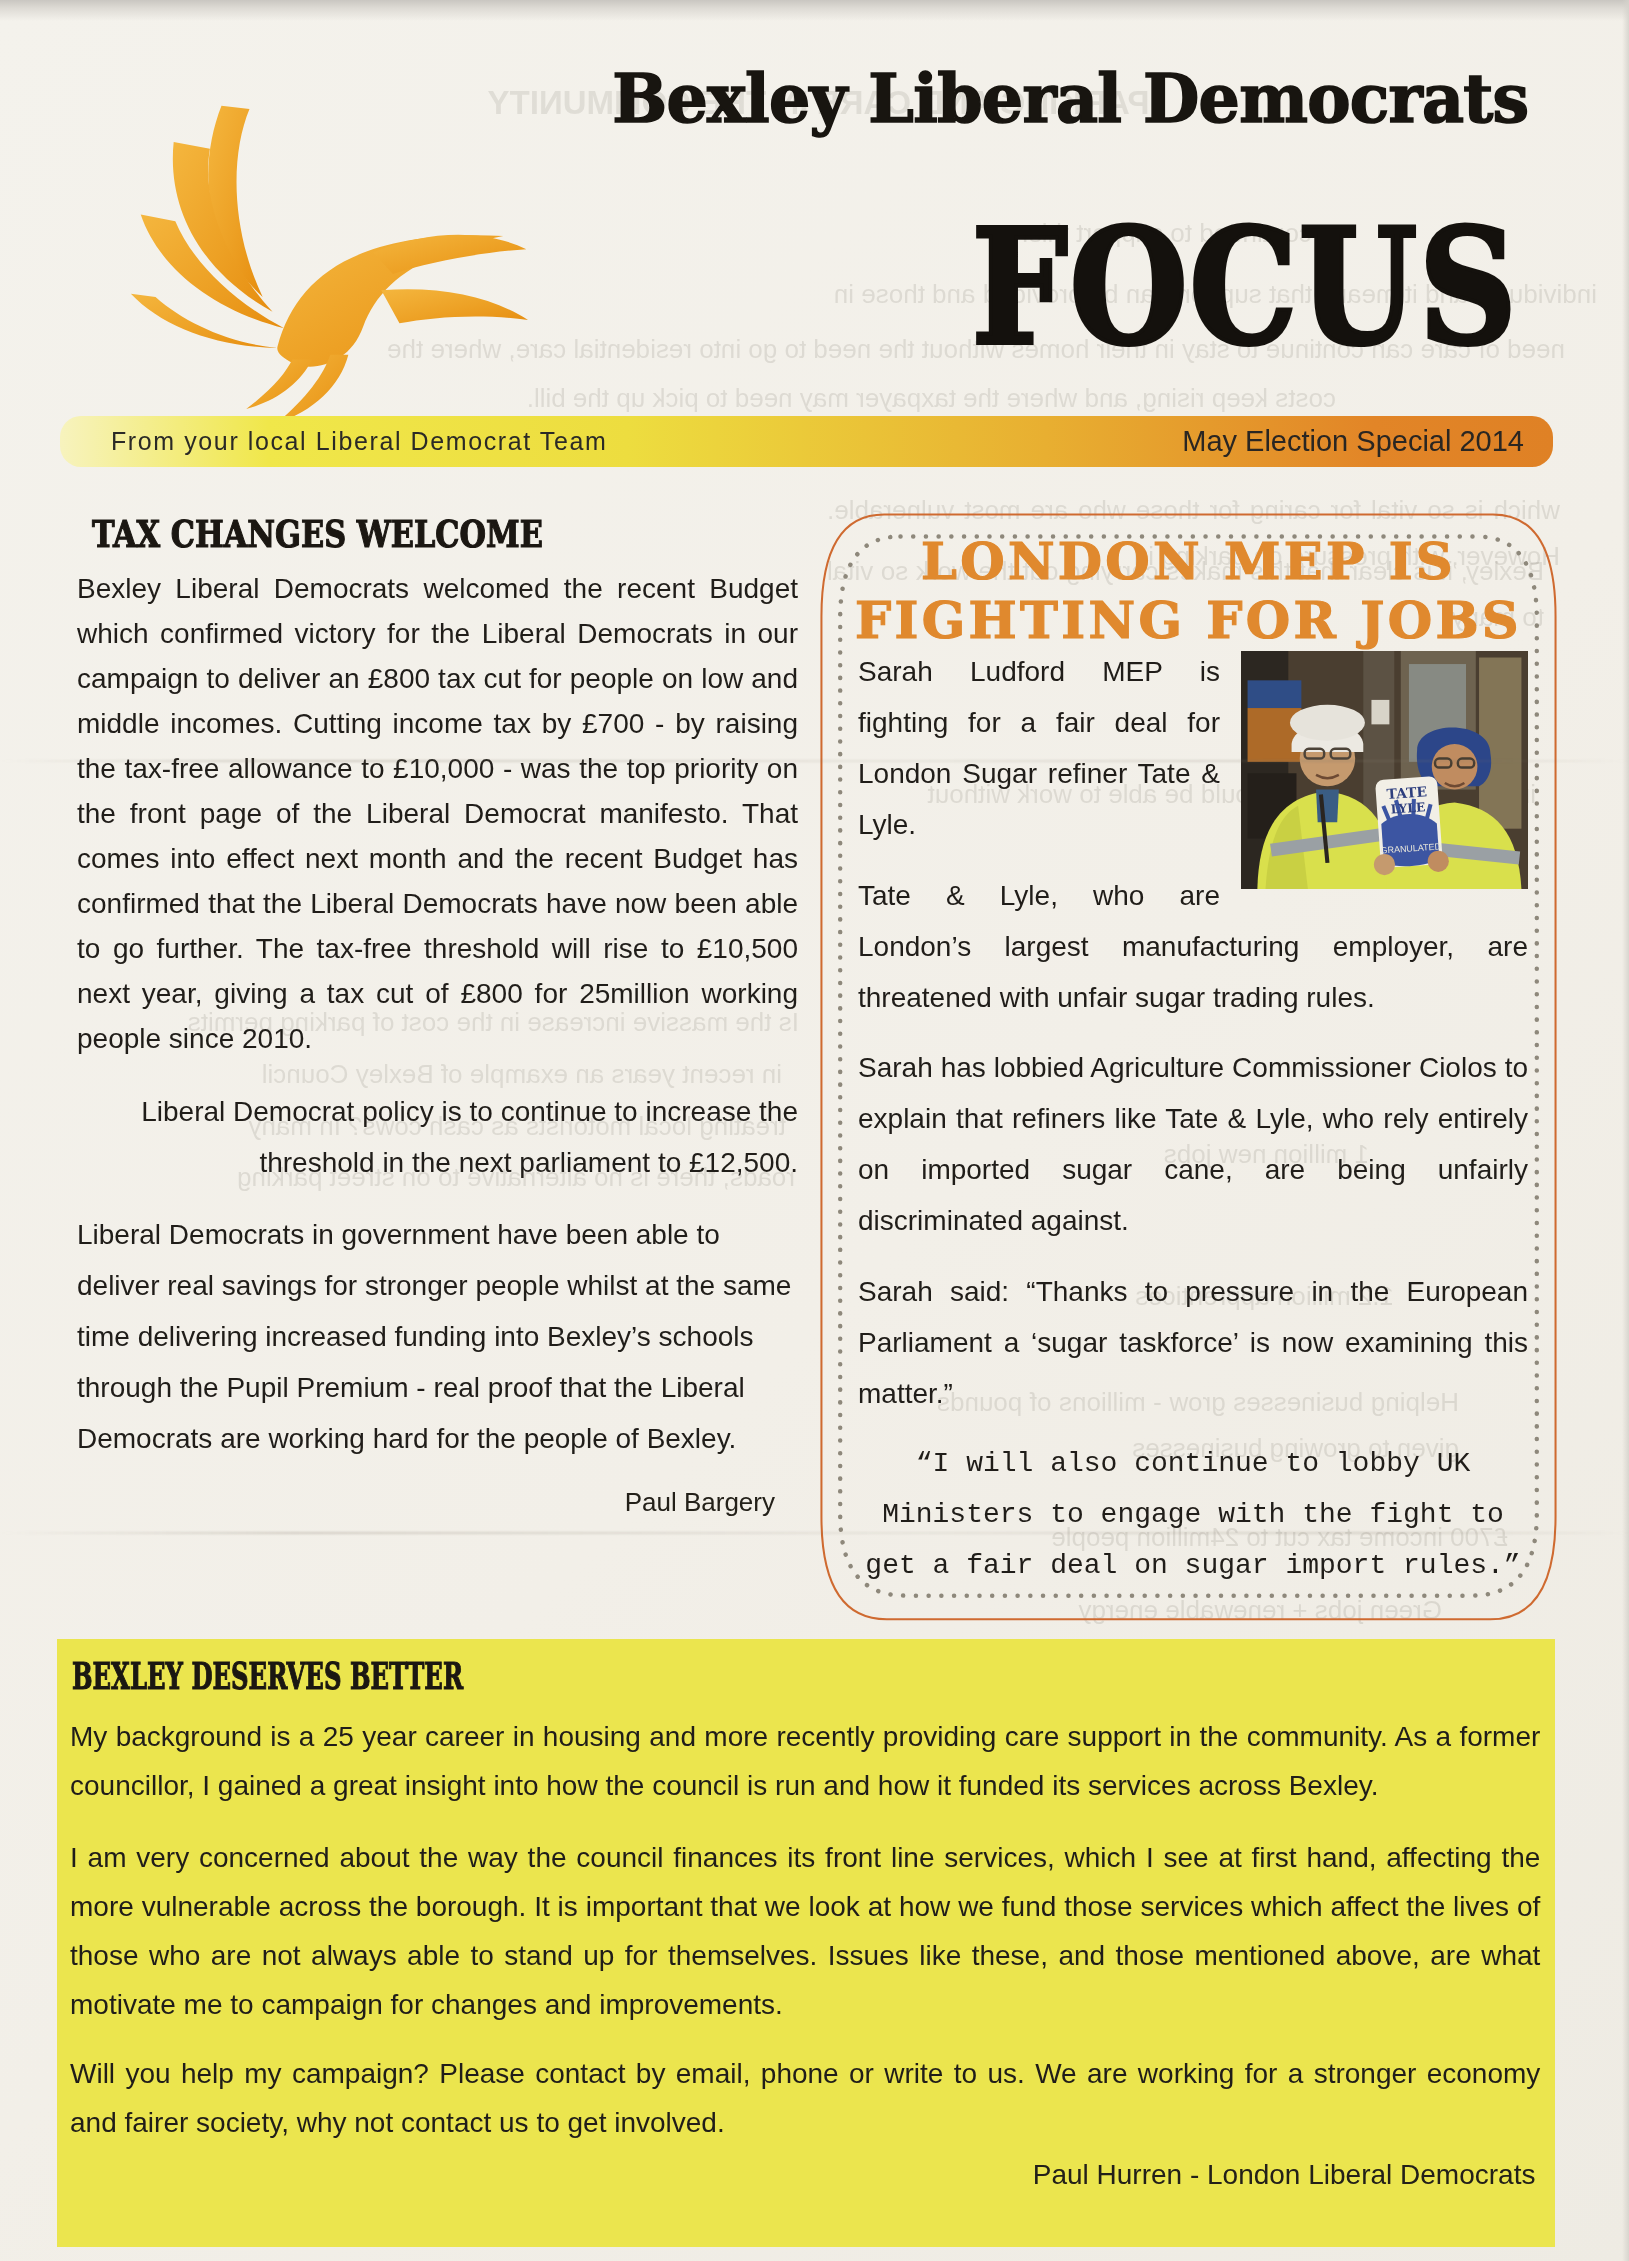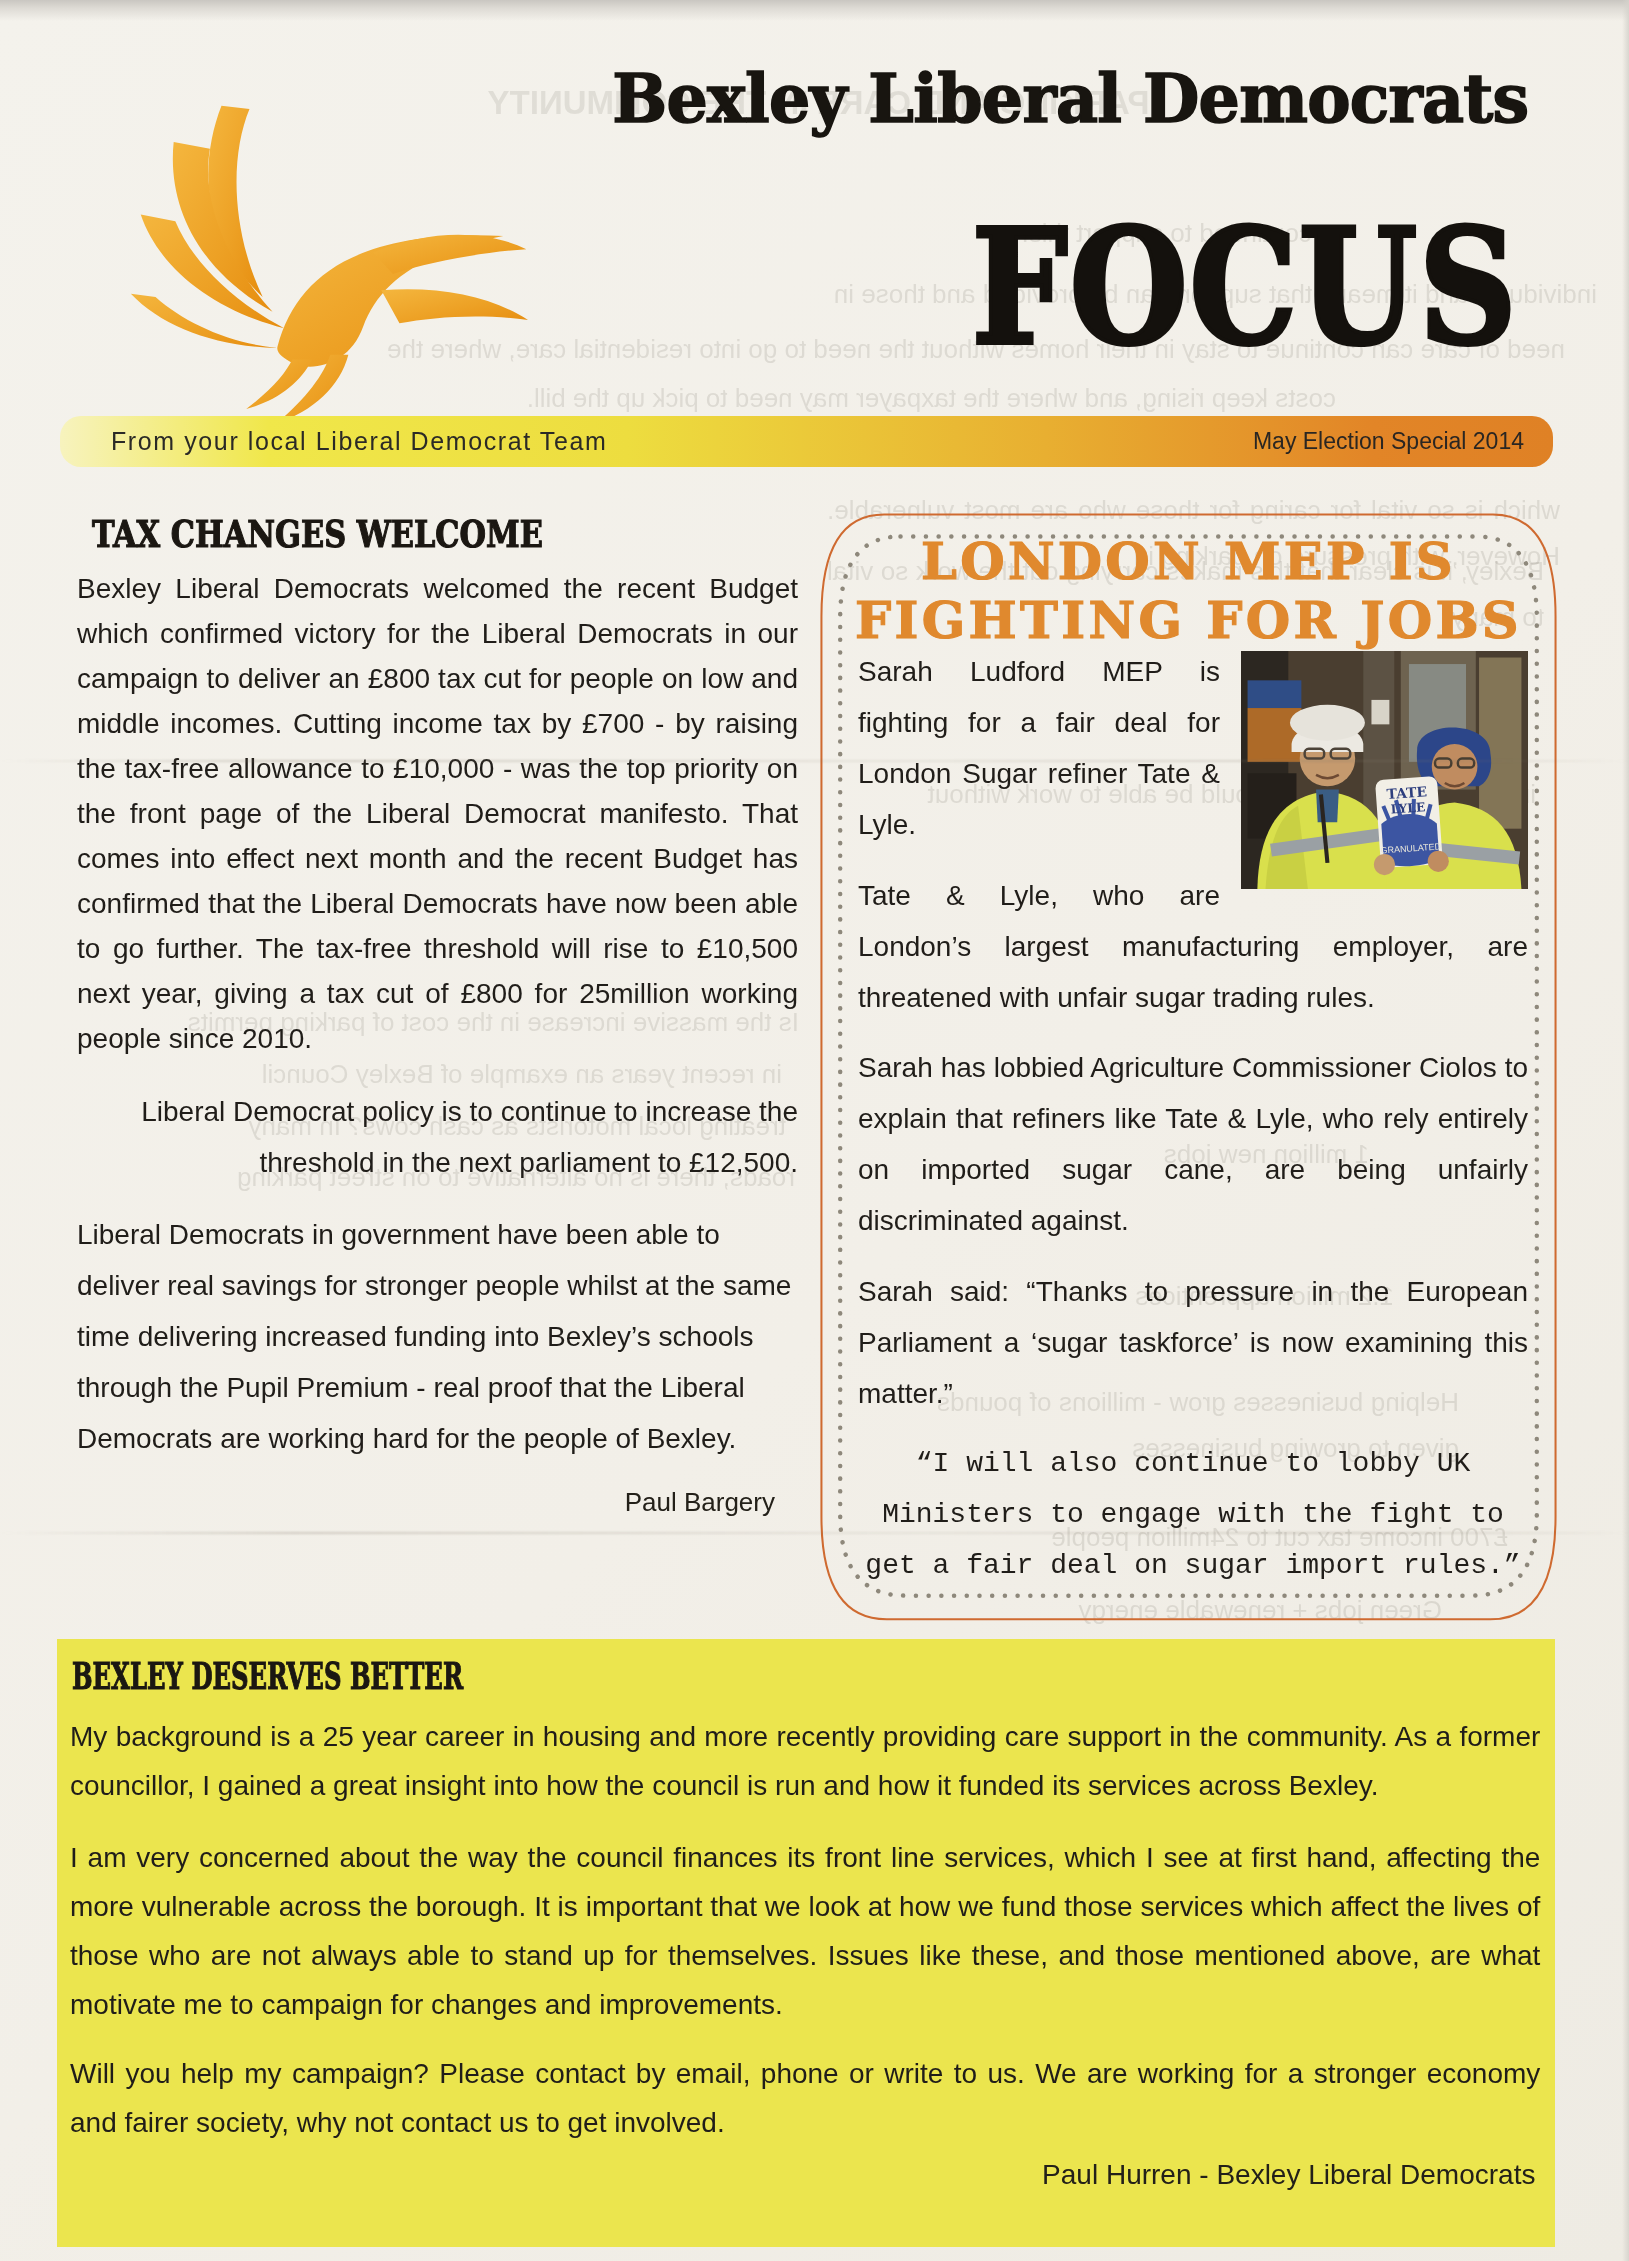--- a/index.html
+++ b/index.html
@@ -64,21 +64,21 @@
     transform:scaleX(.85);transform-origin:right center;white-space:nowrap;
   }
 
   
   .banner{
     position:absolute;left:60px;top:416px;width:1493px;height:51px;
     background:linear-gradient(90deg,#f7f3be 0%,#f0e74a 14%,#eddd3f 38%,#e8af31 66%,#e28527 88%,#df8125 100%);
     border-radius:21px;
   }
   .banner-left{position:absolute;left:51px;top:0;line-height:51px;font-size:25px;color:#2b2a26;letter-spacing:1.6px;}
-  .banner-right{position:absolute;right:29px;top:0;line-height:51px;font-size:23px;color:#2a2622;}
+  .banner-right{position:absolute;right:29px;top:0;line-height:51px;font-size:29px;color:#2a2622;}
 
   
   .slab{font-family:"DejaVu Serif", serif;font-weight:900;color:#1b1712;-webkit-text-stroke:1.2px #1b1712;white-space:nowrap;}
   p{margin:0;}
   .body-text{font-size:28px;color:#201d19;}
 
   
   .tax{position:absolute;left:77px;top:513px;width:721px;}
   .tax h2{margin:0 0 9.8px 14.7px;font-size:38px;line-height:42px;transform:scaleX(.8);transform-origin:left center;}
   .tax .p1{text-align:justify;line-height:45px;margin-top:11.4px;}
@@ -237,19 +237,19 @@
       <p>Sarah said: “Thanks to pressure in the European Parliament a ‘sugar taskforce’ is now examining this matter.”</p>
       <p class="quote-end">“I will also continue to lobby UK Ministers to engage with the fight to get a fair deal on sugar import rules.”</p>
     </div>
   </section>
 
   <section class="better body-text">
     <h2 class="slab">BEXLEY DESERVES BETTER</h2>
     <p class="p1">My background is a 25 year career in housing and more recently providing care support in the community.  As a former councillor, I gained a great insight into how the council is run and how it funded its services across Bexley.</p>
     <p class="p2">I am very concerned about the way the council finances its front line services, which I see at first hand, affecting the more vulnerable across the borough.  It is important that we look at how we fund those services which affect the lives of those who are not always able to stand up for themselves.  Issues like these, and those mentioned above, are what motivate me to campaign for changes and improvements.</p>
     <p class="p3">Will you help my campaign?  Please contact by email, phone or write to us.  We are working for a stronger economy and fairer society, why not contact us to get involved.</p>
-    <div class="sig">Paul Hurren - Bexley Liberal Democrats</div>
+    <div class="sig">Paul Hurren - London Liberal Democrats</div>
   </section>
 
   <div class="crease crease1"></div>
   <div class="crease crease2"></div>
 </div>
 
 
 </body></html>

